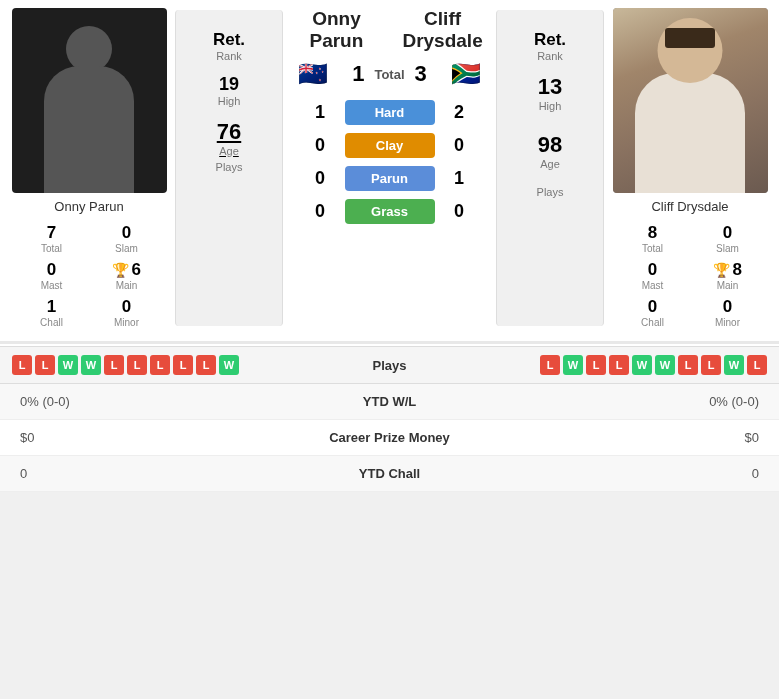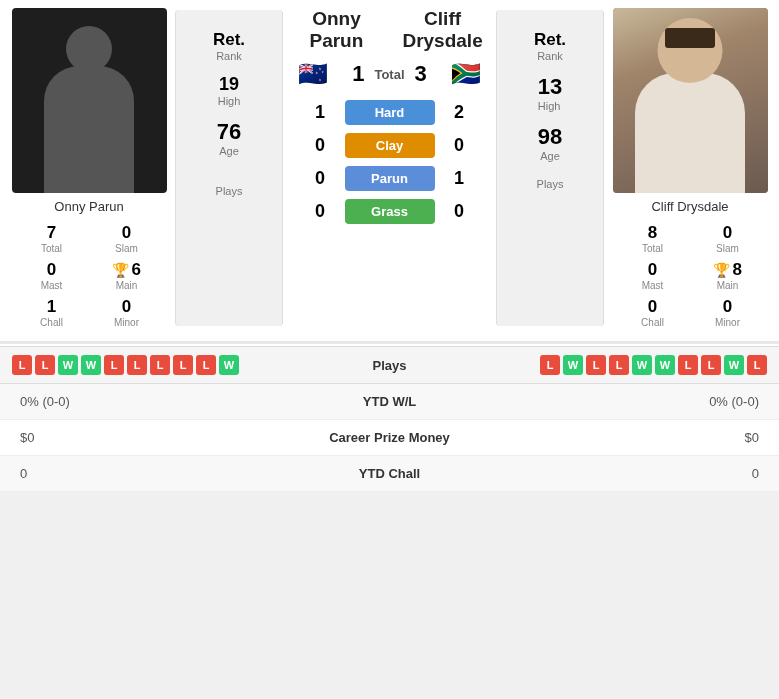--- a/index.html
+++ b/index.html
@@ -59,21 +59,21 @@
       <div style="text-align:center; margin-bottom:12px; margin-top:8px;">
         <div style="font-size:17px; font-weight:bold;">Ret.</div>
         <div style="font-size:11px; color:#777;">Rank</div>
       </div>
 
       <div style="text-align:center; margin-bottom:12px;">
         <div style="font-size:18px; font-weight:bold;">19</div>
         <div style="font-size:11px; color:#777;">High</div>
       </div>
 
-      <div style="text-align:center; margin-bottom:24px;">
+      <div style="text-align:center; margin-bottom:0;text-decoration:underline;">
         <div style="font-size:22px; font-weight:bold;">76</div>
         <div style="font-size:11px; color:#777;">Age</div>
       </div>
 
       <div style="font-size:11px; color:#777; margin-top:4px;">Plays</div>
     </div>
 
     <div style="flex:1; display:flex; flex-direction:column; align-items:center; padding:8px 5px;">
 
       <div style="display:flex; justify-content:space-between; width:100%; margin-bottom:8px; align-items:flex-start; padding: 0 5px;">
@@ -120,21 +120,21 @@
       </div>
     </div>
 
     <div style="width:108px; background:#f0f0f0; display:flex; flex-direction:column; align-items:center; padding:12px 5px; border-left:1px solid #ddd; border-right:1px solid #ddd; margin-top:10px; margin-bottom:10px; border-radius:4px;">
 
       <div style="text-align:center; margin-bottom:12px; margin-top:8px;">
         <div style="font-size:17px; font-weight:bold;">Ret.</div>
         <div style="font-size:11px; color:#777;">Rank</div>
       </div>
 
-      <div style="text-align:left; margin-bottom:12px;">
+      <div style="text-align:center; margin-bottom:20px;">
         <div style="font-size:22px; font-weight:bold;">13</div>
         <div style="font-size:11px; color:#777;">High</div>
       </div>
 
       <div style="text-align:center; margin-bottom:12px;">
         <div style="font-size:22px; font-weight:bold;">98</div>
         <div style="font-size:11px; color:#777;">Age</div>
       </div>
 
       <div style="font-size:11px; color:#777; margin-top:4px;">Plays</div>

